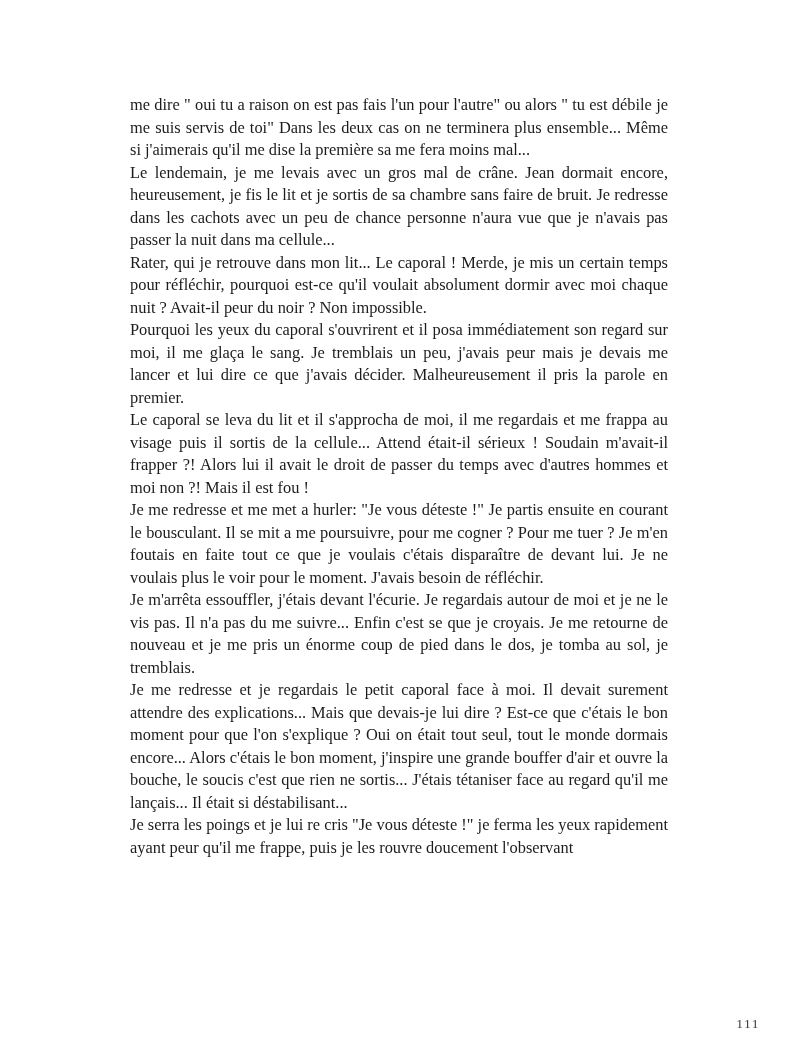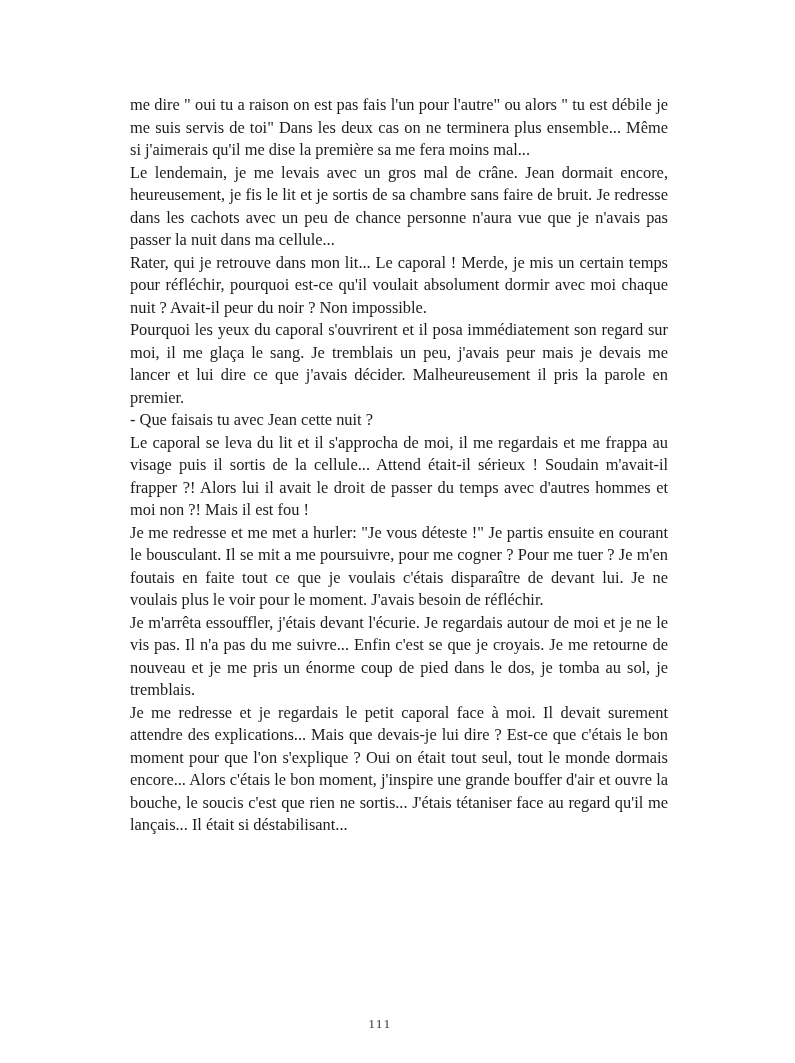--- a/index.html
+++ b/index.html
@@ -36,44 +36,44 @@
   .text-block p {
     margin: 0;
     padding: 0;
     text-indent: 0;
   }
   .page-footer {
     position: absolute;
     left: 0;
     top: 1014px;
     width: 760px;
-    text-align: center;
+    text-align: right;
   }
   .page-number {
     display: inline-block;
     color: #3d3d3d;
     font-size: 13.5px;
     letter-spacing: 1.5px;
     font-family: "Liberation Serif", "DejaVu Serif", serif;
   }
 </style>
 </head>
 <body>
 
 <div class="document-page">
 
   <div class="text-block">
     <p>me dire " oui tu a raison on est pas fais l'un pour l'autre" ou alors " tu est débile je me suis servis de toi" Dans les deux cas on ne terminera plus ensemble... Même si j'aimerais qu'il me dise la première sa me fera moins mal...</p>
     <p>Le lendemain, je me levais avec un gros mal de crâne. Jean dormait encore, heureusement, je fis le lit et je sortis de sa chambre sans faire de bruit. Je redresse dans les cachots avec un peu de chance personne n'aura vue que je n'avais pas passer la nuit dans ma cellule...</p>
     <p>Rater, qui je retrouve dans mon lit... Le caporal ! Merde, je mis un certain temps pour réfléchir, pourquoi est-ce qu'il voulait absolument dormir avec moi chaque nuit ? Avait-il peur du noir ? Non impossible.</p>
     <p>Pourquoi les yeux du caporal s'ouvrirent et il posa immédiatement son regard sur moi, il me glaça le sang. Je tremblais un peu, j'avais peur mais je devais me lancer et lui dire ce que j'avais décider. Malheureusement il pris la parole en premier.</p>
-    <p>- Que faisais tu avec Jean cette nuit ?</p>
     <p>Le caporal se leva du lit et il s'approcha de moi, il me regardais et me frappa au visage puis il sortis de la cellule... Attend était-il sérieux ! Soudain m'avait-il frapper ?! Alors lui il avait le droit de passer du temps avec d'autres hommes et moi non ?! Mais il est fou !</p>
     <p>Je me redresse et me met a hurler: "Je vous déteste !" Je partis ensuite en courant le bousculant. Il se mit a me poursuivre, pour me cogner ? Pour me tuer ? Je m'en foutais en faite tout ce que je voulais c'étais disparaître de devant lui. Je ne voulais plus le voir pour le moment. J'avais besoin de réfléchir.</p>
     <p>Je m'arrêta essouffler, j'étais devant l'écurie. Je regardais autour de moi et je ne le vis pas. Il n'a pas du me suivre... Enfin c'est se que je croyais. Je me retourne de nouveau et je me pris un énorme coup de pied dans le dos, je tomba au sol, je tremblais.</p>
     <p>Je me redresse et je regardais le petit caporal face à moi. Il devait surement attendre des explications... Mais que devais-je lui dire ? Est-ce que c'étais le bon moment pour que l'on s'explique ? Oui on était tout seul, tout le monde dormais encore... Alors c'étais le bon moment, j'inspire une grande bouffer d'air et ouvre la bouche, le soucis c'est que rien ne sortis... J'étais tétaniser face au regard qu'il me lançais... Il était si déstabilisant...</p>
+    <p>Je serra les poings et je lui re cris "Je vous déteste !" je ferma les yeux rapidement ayant peur qu'il me frappe, puis je les rouvre doucement l'observant</p>
   </div>
 
   <div class="page-footer">
     <span class="page-number">111</span>
   </div>
 
 </div>
 
 </body></html>

